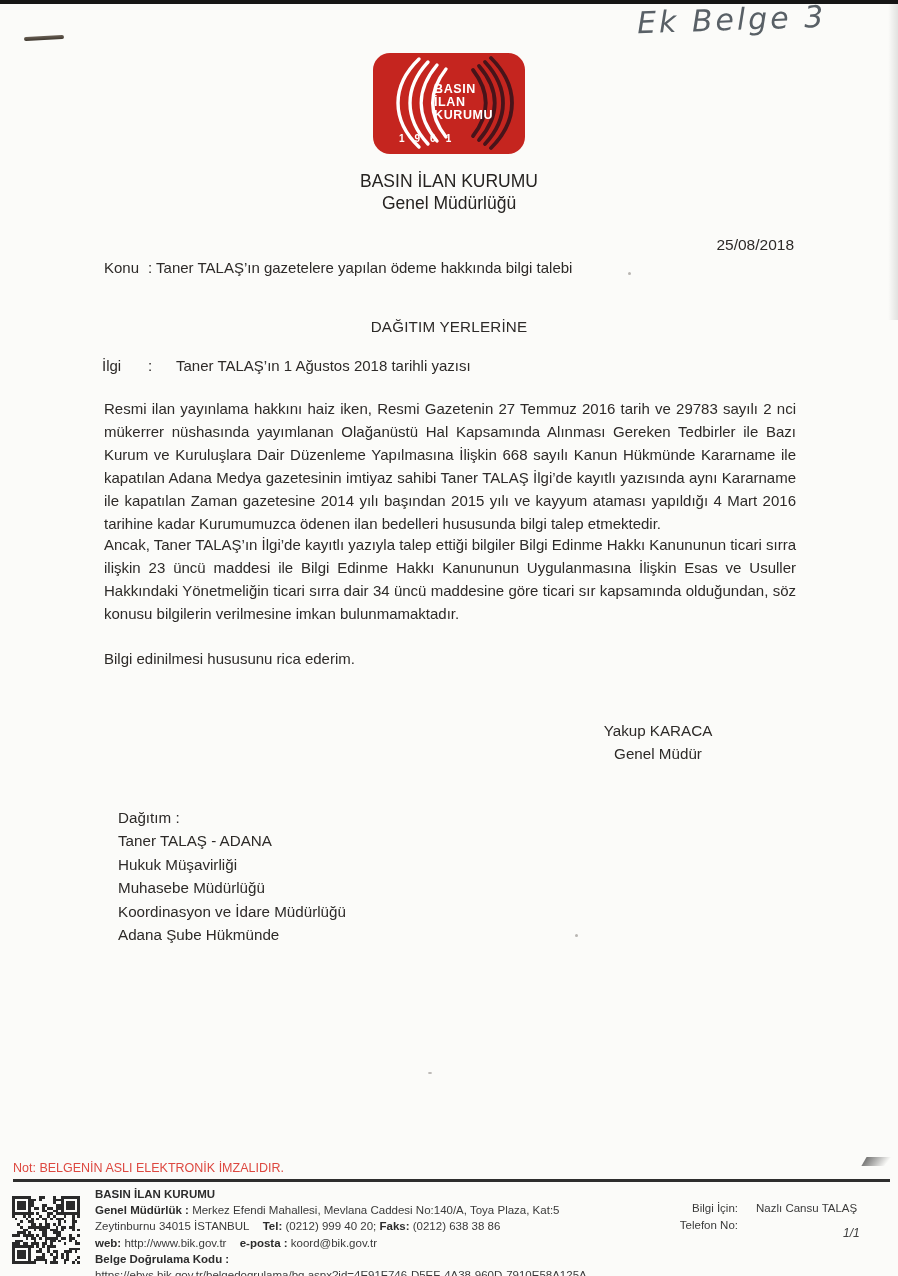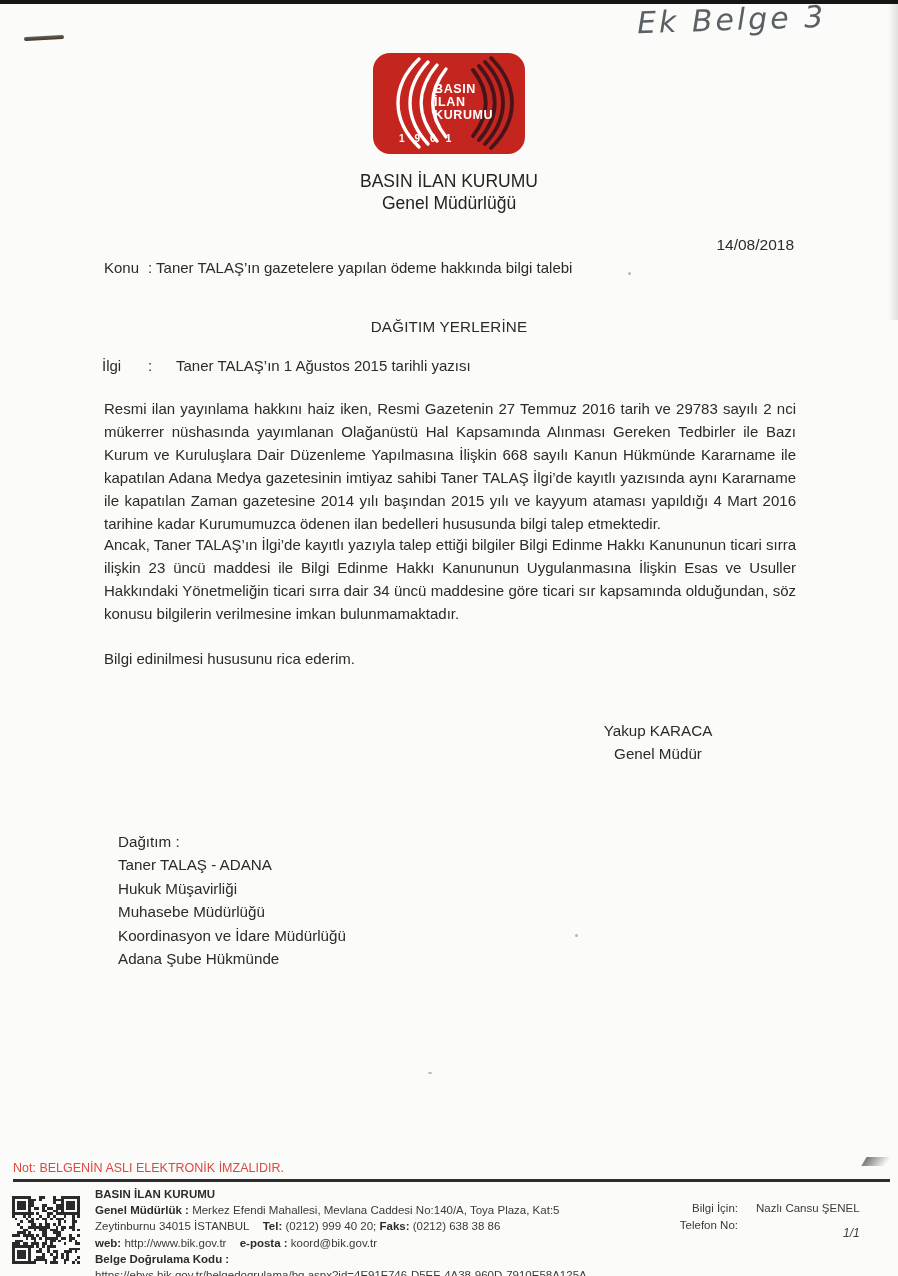--- a/index.html
+++ b/index.html
@@ -60,21 +60,21 @@
   
   .para{position:absolute;left:104px;width:692px;text-align:justify;
     font-size:15px;line-height:23px;}
   .p1{top:397px;}
   .p2{top:533px;}
   .closing{position:absolute;left:104px;top:650px;font-size:15px;}
 
   .signature{position:absolute;left:556px;top:719px;width:204px;text-align:center;
     font-size:15.2px;line-height:23px;}
 
-  .distribution{position:absolute;left:118px;top:830px;font-size:15.2px;line-height:23.4px;}
+  .distribution{position:absolute;left:118px;top:806px;font-size:15.2px;line-height:23.4px;}
 
   
   .note-red{position:absolute;left:13px;top:1161px;font-size:12.5px;color:var(--note-red);}
   .footer-rule{position:absolute;left:13px;top:1179px;width:877px;height:2.5px;background:#2e2e2e;}
   .qr{position:absolute;left:12px;top:1196px;width:68px;height:68px;}
   .footer-text{position:absolute;left:95px;top:1186px;width:560px;
     font-size:11.5px;line-height:16.2px;color:var(--footer-ink);}
   .footer-text b{color:#2c2c2c;}
   .ft-gap{display:inline-block;width:10px;}
   .footer-right{position:absolute;left:628px;top:1200px;font-size:11.5px;line-height:17px;color:var(--footer-ink);}
@@ -123,35 +123,35 @@
       </g>
       <text x="27" y="90" fill="#ffffff" font-family="Liberation Sans, sans-serif" font-weight="bold" font-size="10" letter-spacing="10">1961</text>
     </svg>
   </div>
 
   <div class="org-heading">
     <div>BASIN İLAN KURUMU</div>
     <div>Genel Müdürlüğü</div>
   </div>
 
-  <div class="date">14/08/2018</div>
+  <div class="date">25/08/2018</div>
 
   <div class="meta">
     <div class="meta-row">
       <span class="meta-label">Konu</span>
       <span>: Taner TALAŞ’ın gazetelere yapılan ödeme hakkında bilgi talebi</span>
     </div>
   </div>
 
   <div class="recipient">DAĞITIM YERLERİNE</div>
 
   <div class="reference">
     <span class="ref-label">İlgi</span>
     <span class="ref-colon">:</span>
-    <span>Taner TALAŞ’ın 1 Ağustos 2015 tarihli yazısı</span>
+    <span>Taner TALAŞ’ın 1 Ağustos 2018 tarihli yazısı</span>
   </div>
 
   <div class="para p1">Resmi ilan yayınlama hakkını haiz iken, Resmi Gazetenin 27 Temmuz 2016 tarih ve 29783 sayılı 2 nci mükerrer nüshasında yayımlanan Olağanüstü Hal Kapsamında Alınması Gereken Tedbirler ile Bazı Kurum ve Kuruluşlara Dair Düzenleme Yapılmasına İlişkin 668 sayılı Kanun Hükmünde Kararname ile kapatılan Adana Medya gazetesinin imtiyaz sahibi Taner TALAŞ İlgi’de kayıtlı yazısında aynı Kararname ile kapatılan Zaman gazetesine 2014 yılı başından 2015 yılı ve kayyum ataması yapıldığı 4 Mart 2016 tarihine kadar Kurumumuzca ödenen ilan bedelleri hususunda bilgi talep etmektedir.</div>
   <div class="para p2">Ancak, Taner TALAŞ’ın İlgi’de kayıtlı yazıyla talep ettiği bilgiler Bilgi Edinme Hakkı Kanununun ticari sırra ilişkin 23 üncü maddesi ile Bilgi Edinme Hakkı Kanununun Uygulanmasına İlişkin Esas ve Usuller Hakkındaki Yönetmeliğin ticari sırra dair 34 üncü maddesine göre ticari sır kapsamında olduğundan, söz konusu bilgilerin verilmesine imkan bulunmamaktadır.</div>
   <div class="closing">Bilgi edinilmesi hususunu rica ederim.</div>
 
   <div class="signature">
     <div>Yakup KARACA</div>
     <div>Genel Müdür</div>
   </div>
@@ -499,21 +499,21 @@
       <b>e-posta :</b>
       <span>koord@bik.gov.tr</span>
     </div>
     <div><b>Belge Doğrulama Kodu :</b></div>
     <div>https://ebys.bik.gov.tr/belgedogrulama/bg.aspx?id=4E91F746-D5EF-4A38-960D-7910E58A125A</div>
   </div>
 
   <div class="footer-right">
     <div class="fr-row">
       <span class="fr-label">Bilgi İçin:</span>
-      <span class="fr-value">Nazlı Cansu ŞENEL</span>
+      <span class="fr-value">Nazlı Cansu TALAŞ</span>
     </div>
     <div class="fr-row">
       <span class="fr-label">Telefon No:</span>
       <span class="fr-value"></span>
     </div>
   </div>
 
   <div class="page-num">1/1</div>
 
 </div>

